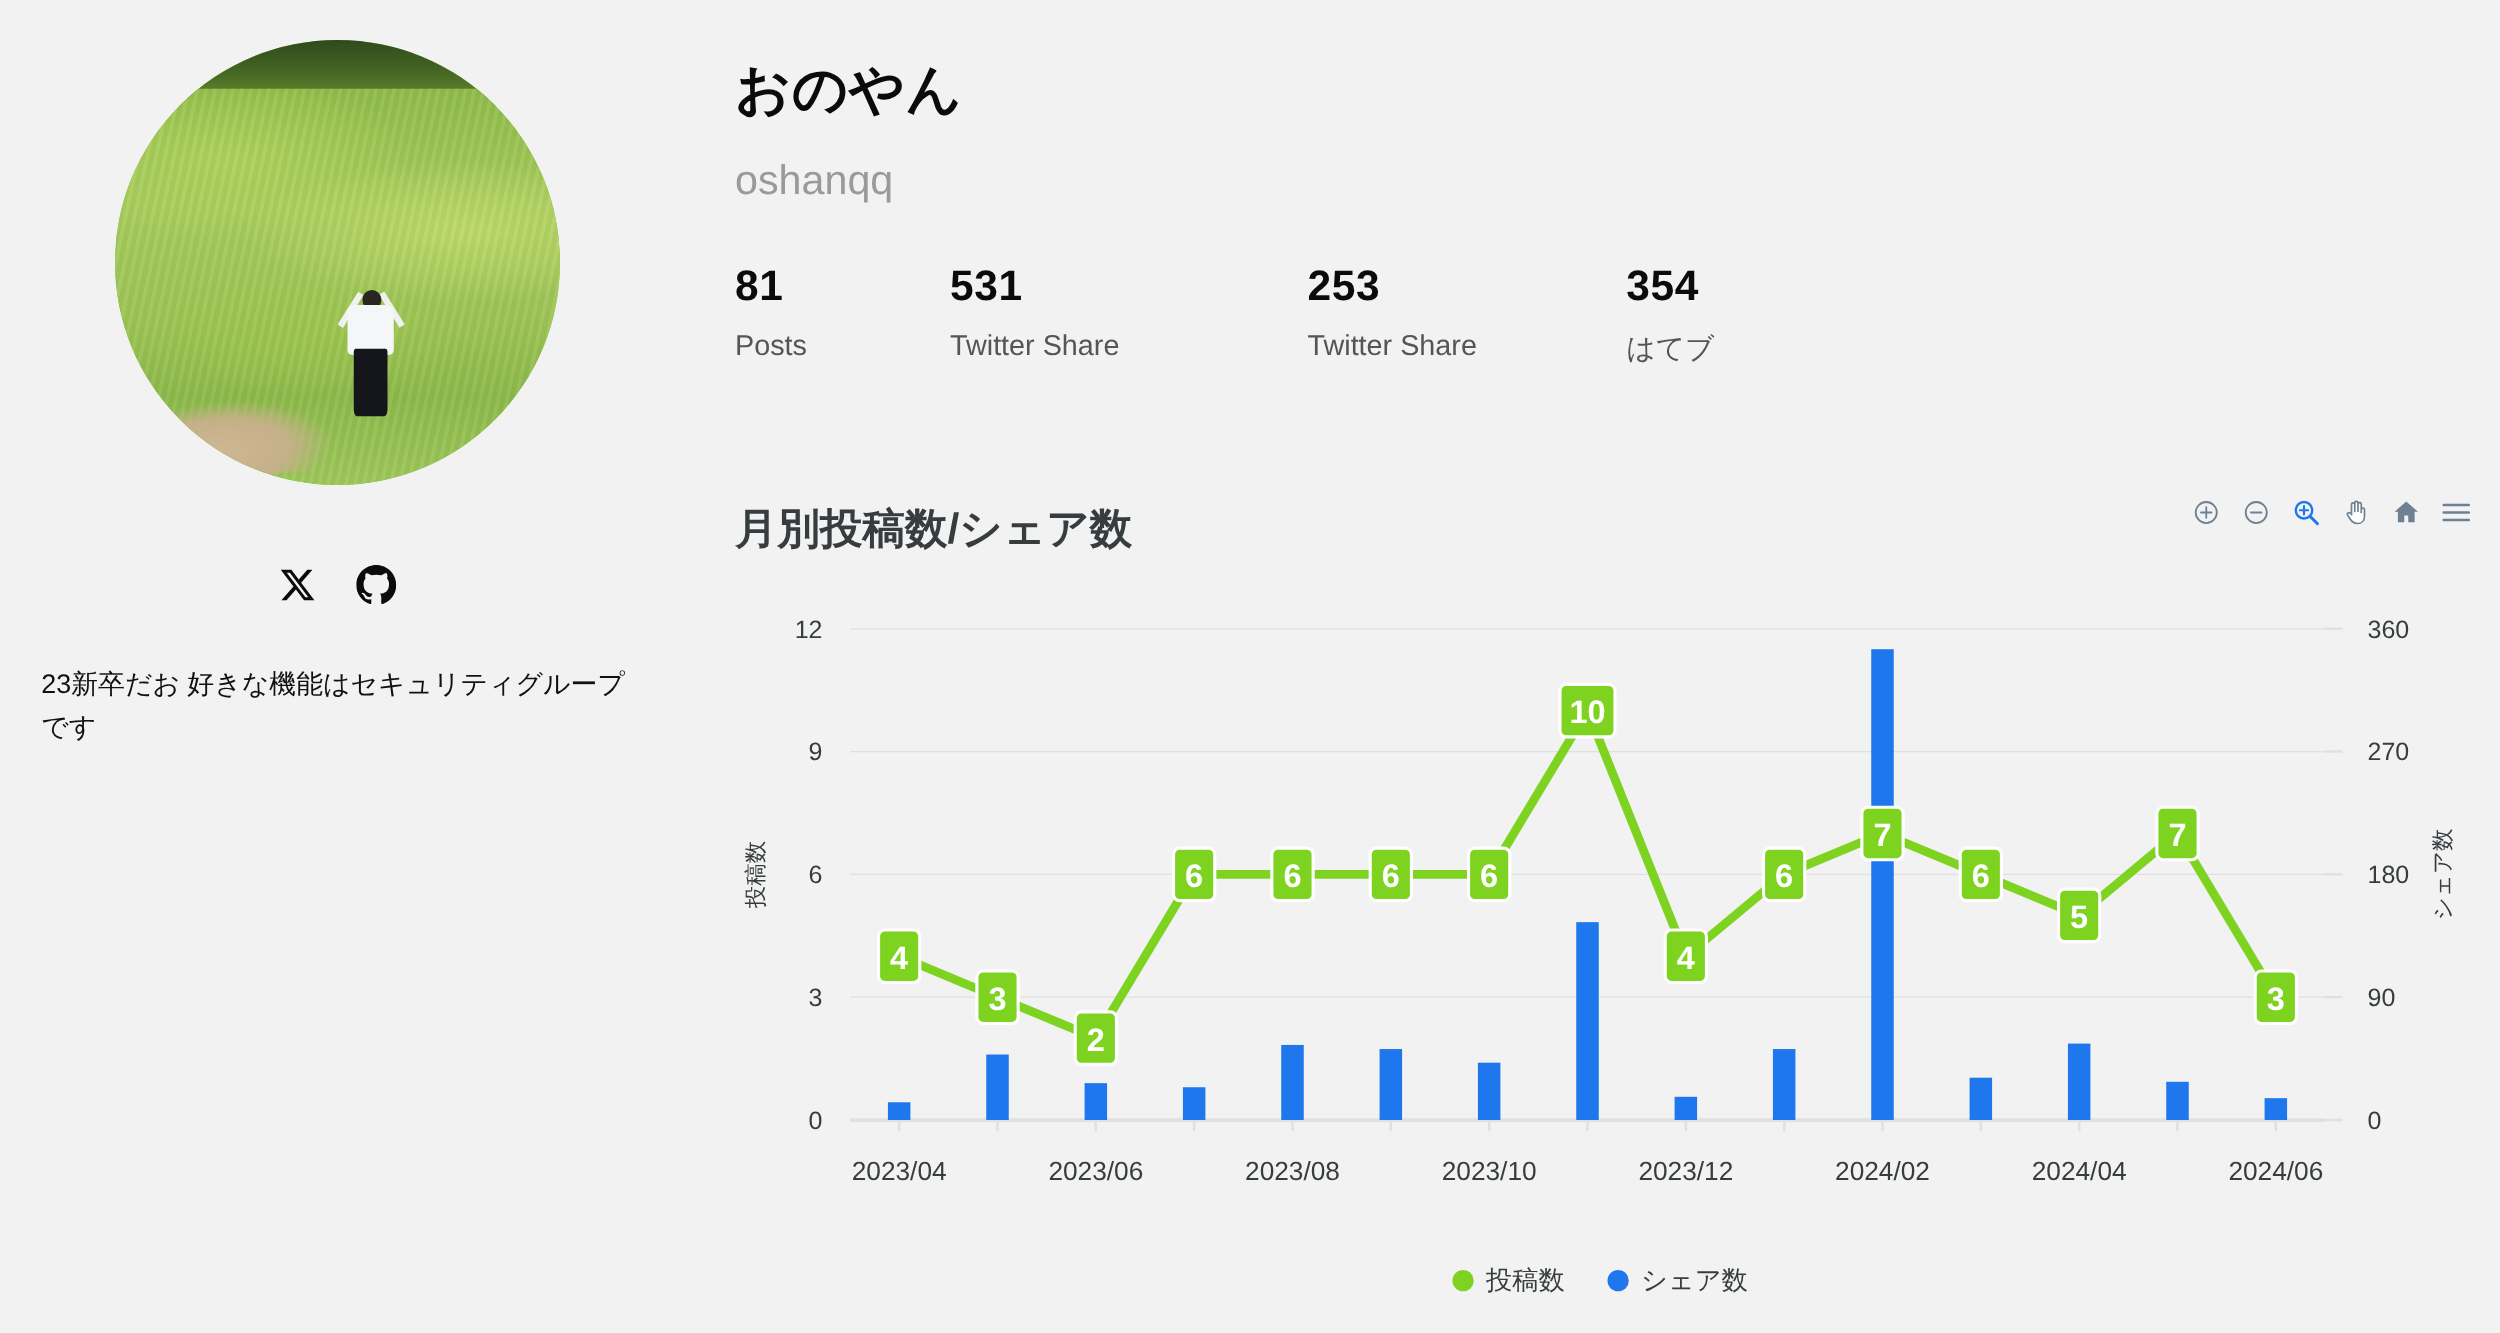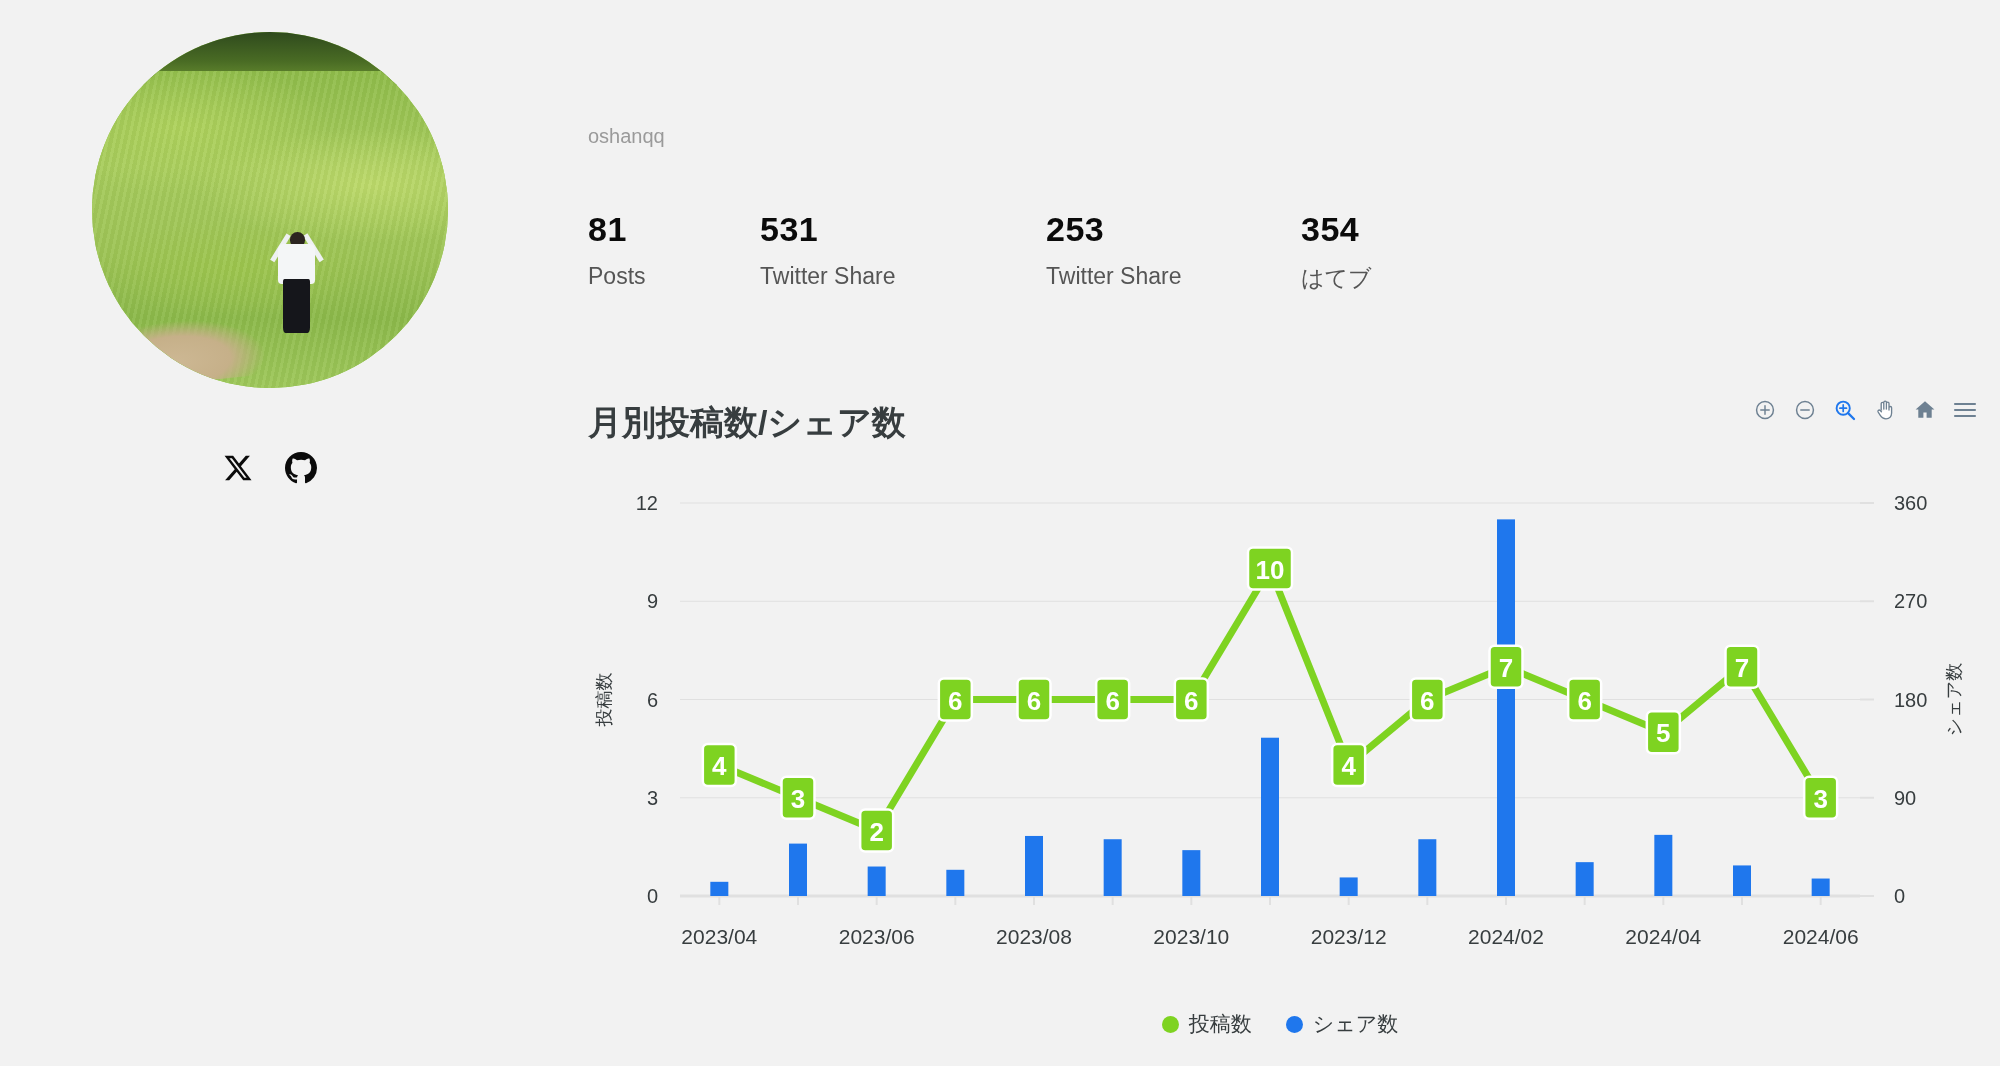--- a/index.html
+++ b/index.html
@@ -49,21 +49,21 @@
   .socials{position:absolute;left:0;top:452px;width:540px;text-align:center;}
   .social-ico{display:inline-block;vertical-align:middle;margin:0 14px;cursor:pointer;}
   .bio{
     position:absolute;left:33px;top:530px;width:480px;
     font-size:21.5px;line-height:1.62;color:#111;
   }
 
   
   .chart-card{position:absolute;left:560px;top:0;width:1440px;height:1066px;}
   .name{position:absolute;left:28px;top:42px;font-size:44px;font-weight:bold;letter-spacing:.5px;color:#0b0b0b;}
-  .handle{position:absolute;left:28px;top:125px;font-size:20px;color:#9a9a9a;}
+  .handle{position:absolute;left:28px;top:125px;font-size:33px;color:#9a9a9a;}
 
   .stats{position:absolute;left:28px;top:212px;width:1380px;height:110px;}
   .stat{position:absolute;top:0;}
   .stat .num{font-size:34px;font-weight:bold;color:#0b0b0b;line-height:1;letter-spacing:.5px;}
   .stat .lbl{margin-top:17px;font-size:23px;color:#555;}
   .s0{left:0;} .s1{left:172px;} .s2{left:458px;} .s3{left:713px;}
 
   .chart-title{position:absolute;left:28px;top:400px;font-size:34px;font-weight:bold;color:#373d3f;}
   .toolbar{position:absolute;right:22px;top:397px;display:flex;align-items:center;gap:14px;}
   .tb{width:26px;height:26px;display:flex;align-items:center;justify-content:center;cursor:pointer;}
@@ -109,24 +109,26 @@
           <path fill="#0b0b0b" d="M18.244 2.25h3.308l-7.227 8.26 8.502 11.24H16.17l-5.214-6.817L4.99 21.75H1.68l7.73-8.835L1.254 2.25H8.08l4.713 6.231zm-1.161 17.52h1.833L7.084 4.126H5.117z"></path>
         </svg>
       </span>
       <span class="social-ico">
         <svg width="32" height="32" viewBox="0 0 16 16" aria-hidden="true">
           <path fill="#0b0b0b" fill-rule="evenodd" d="M8 0C3.58 0 0 3.58 0 8c0 3.54 2.29 6.53 5.47 7.59.4.07.55-.17.55-.38 0-.19-.01-.82-.01-1.49-2.01.37-2.53-.49-2.69-.94-.09-.23-.48-.94-.82-1.13-.28-.15-.68-.52-.01-.53.63-.01 1.08.58 1.23.82.72 1.21 1.87.87 2.33.66.07-.52.28-.87.51-1.07-1.78-.2-3.64-.89-3.64-3.95 0-.87.31-1.59.82-2.15-.08-.2-.36-1.02.08-2.12 0 0 .67-.21 2.2.82a7.4 7.4 0 0 1 2-.27c.68 0 1.36.09 2 .27 1.53-1.04 2.2-.82 2.2-.82.44 1.1.16 1.92.08 2.12.51.56.82 1.27.82 2.15 0 3.07-1.87 3.75-3.65 3.95.29.25.54.73.54 1.48 0 1.07-.01 1.93-.01 2.2 0 .21.15.46.55.38A8.01 8.01 0 0 0 16 8c0-4.42-3.58-8-8-8"></path>
         </svg>
       </span>
     </div>
 
+    <div class="bio">23新卒だお 好きな機能はセキュリティグループです</div>
   </div>
 
   <div class="chart-card">
 
+    <div class="name">おのやん</div>
     <div class="handle">oshanqq</div>
 
     <div class="stats">
       <div class="stat s0">
         <div class="num">81</div>
         <div class="lbl">Posts</div>
       </div>
       <div class="stat s1">
         <div class="num">531</div>
         <div class="lbl">Twitter Share</div>

